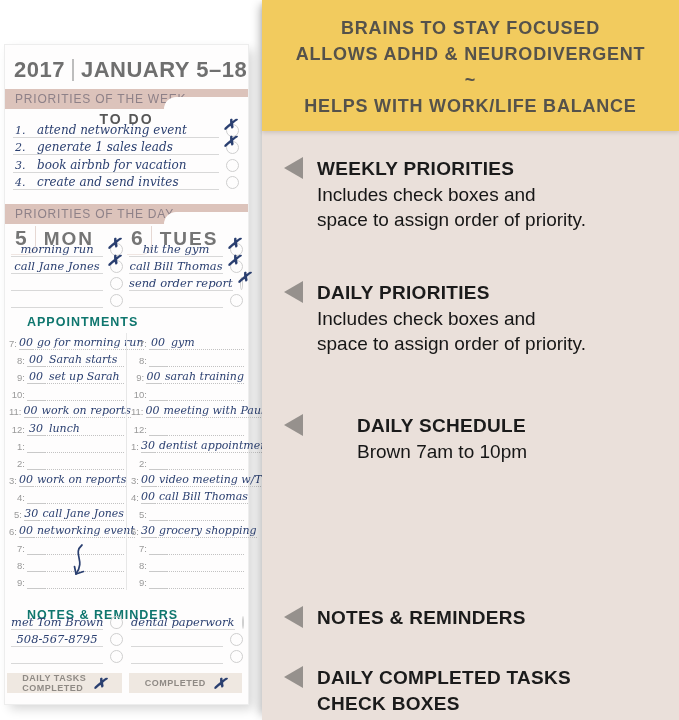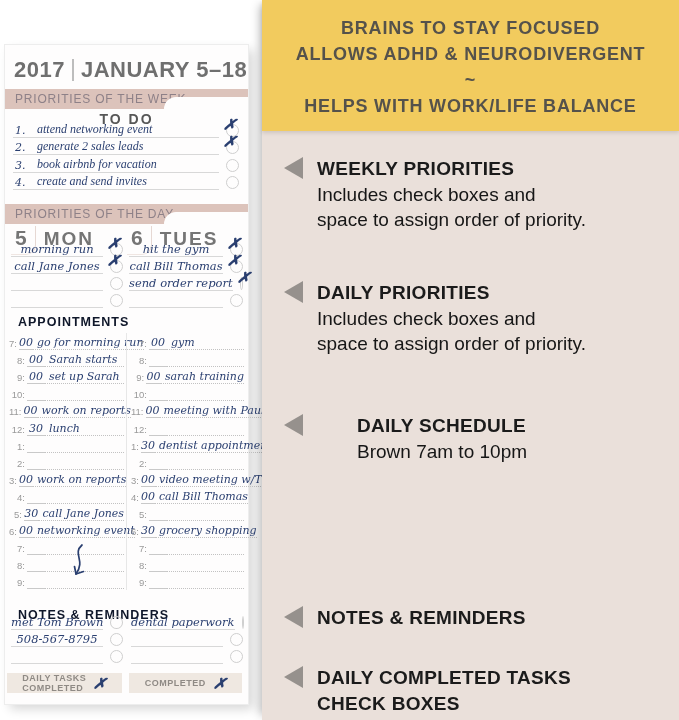--- a/index.html
+++ b/index.html
@@ -18,39 +18,39 @@
   .banner .notch{position:absolute;right:0;bottom:0;width:84px;height:12px;background:#fefdfd;
             border-top-left-radius:12px;}
   .banner1{top:44px;} .banner2{top:159px;}
   .todo-heading{position:absolute;top:66px;left:0;width:100%;text-align:center;
             font-weight:700;font-size:14px;letter-spacing:2px;color:#575757;}
   .hw{font-family:"DejaVu Serif",serif;font-style:italic;color:#2a3f70;}
 
   .todo-list{position:absolute;top:76px;left:8px;right:9px;}
   .trow{display:flex;align-items:stretch;height:17.2px;}
   .tnum{width:22px;display:flex;align-items:flex-end;font-size:11px;border-bottom:1px solid #d8d8d8;padding-left:2px;}
-  .ttxt{flex:1;display:flex;align-items:flex-end;font-size:12px;border-bottom:1px solid #d8d8d8;white-space:nowrap;font-family:Liberation Serif, serif;}
+  .ttxt{flex:1;display:flex;align-items:flex-end;font-size:12px;border-bottom:1px solid #d8d8d8;white-space:nowrap;}
   .circle{width:11px;height:11px;border:1px solid #cfcfcf;border-radius:50%;
           align-self:flex-end;margin-left:7px;margin-bottom:1px;position:relative;}
   .xmark{position:absolute;left:-4px;top:-10px;font-weight:700;font-size:16px;transform:rotate(6deg);}
 
   .dayhead{position:absolute;top:181px;display:flex;align-items:flex-end;color:#757575;}
   .dayhead .daynum{font-weight:700;font-size:21px;padding:0 8px 4px 4px;
           border-right:1.5px solid #e6d8d3;border-bottom:1.5px solid #f0e6e2;border-bottom-right-radius:10px;}
   .dayhead .dayname{font-weight:700;font-size:19px;letter-spacing:2px;margin-left:8px;padding-bottom:5px;}
   .dayhead-0{left:6px;} .dayhead-1{left:122px;}
 
   .pcol{position:absolute;top:195px;width:112px;}
   .pcol-0{left:6px;} .pcol-1{left:124px;width:114px;}
   .prow{display:flex;align-items:stretch;height:17px;}
   .ptxt{flex:1;display:flex;align-items:flex-end;justify-content:center;font-size:11.5px;
         border-bottom:1px solid #d8d8d8;white-space:nowrap;}
 
-  .appt-heading,.notes-heading{position:absolute;left:13px;font-weight:700;font-size:12.5px;
-        letter-spacing:1px;color:#0f172a;}
+  .appt-heading,.notes-heading{position:absolute;left:22px;font-weight:700;font-size:12.5px;
+        letter-spacing:1px;color:#0f766e;}
   .appt-heading{top:270px;} .notes-heading{top:563px;}
 
   .scol{position:absolute;top:288px;}
   .scol-0{left:4px;width:115px;} .scol-1{left:126px;width:113px;}
   .sched-divider{position:absolute;left:121px;top:288px;width:1px;height:257px;background:#e7e7e7;}
   .srow{display:flex;align-items:stretch;height:17.1px;}
   .shr{width:16px;display:flex;align-items:flex-end;justify-content:flex-end;
        font-size:9.5px;color:#999;padding-bottom:1px;}
   .smin{width:18px;display:flex;align-items:flex-end;justify-content:center;
        font-size:11px;border-bottom:1px solid #c9c9c9;margin-left:2px;}
@@ -105,21 +105,21 @@
     <div class="todo-list">
         <div class="trow">
     <span class="tnum hw">1.</span>
     <span class="ttxt hw">attend networking event</span>
     <span class="circle">
             <span class="xmark hw">✗</span>
           </span>
   </div>
         <div class="trow">
     <span class="tnum hw">2.</span>
-    <span class="ttxt hw">generate 2 sales leads</span>
+    <span class="ttxt hw">generate 1 sales leads</span>
     <span class="circle">
             <span class="xmark hw">✗</span>
           </span>
   </div>
         <div class="trow">
     <span class="tnum hw">3.</span>
     <span class="ttxt hw">book airbnb for vacation</span>
     <span class="circle"></span>
   </div>
         <div class="trow">

